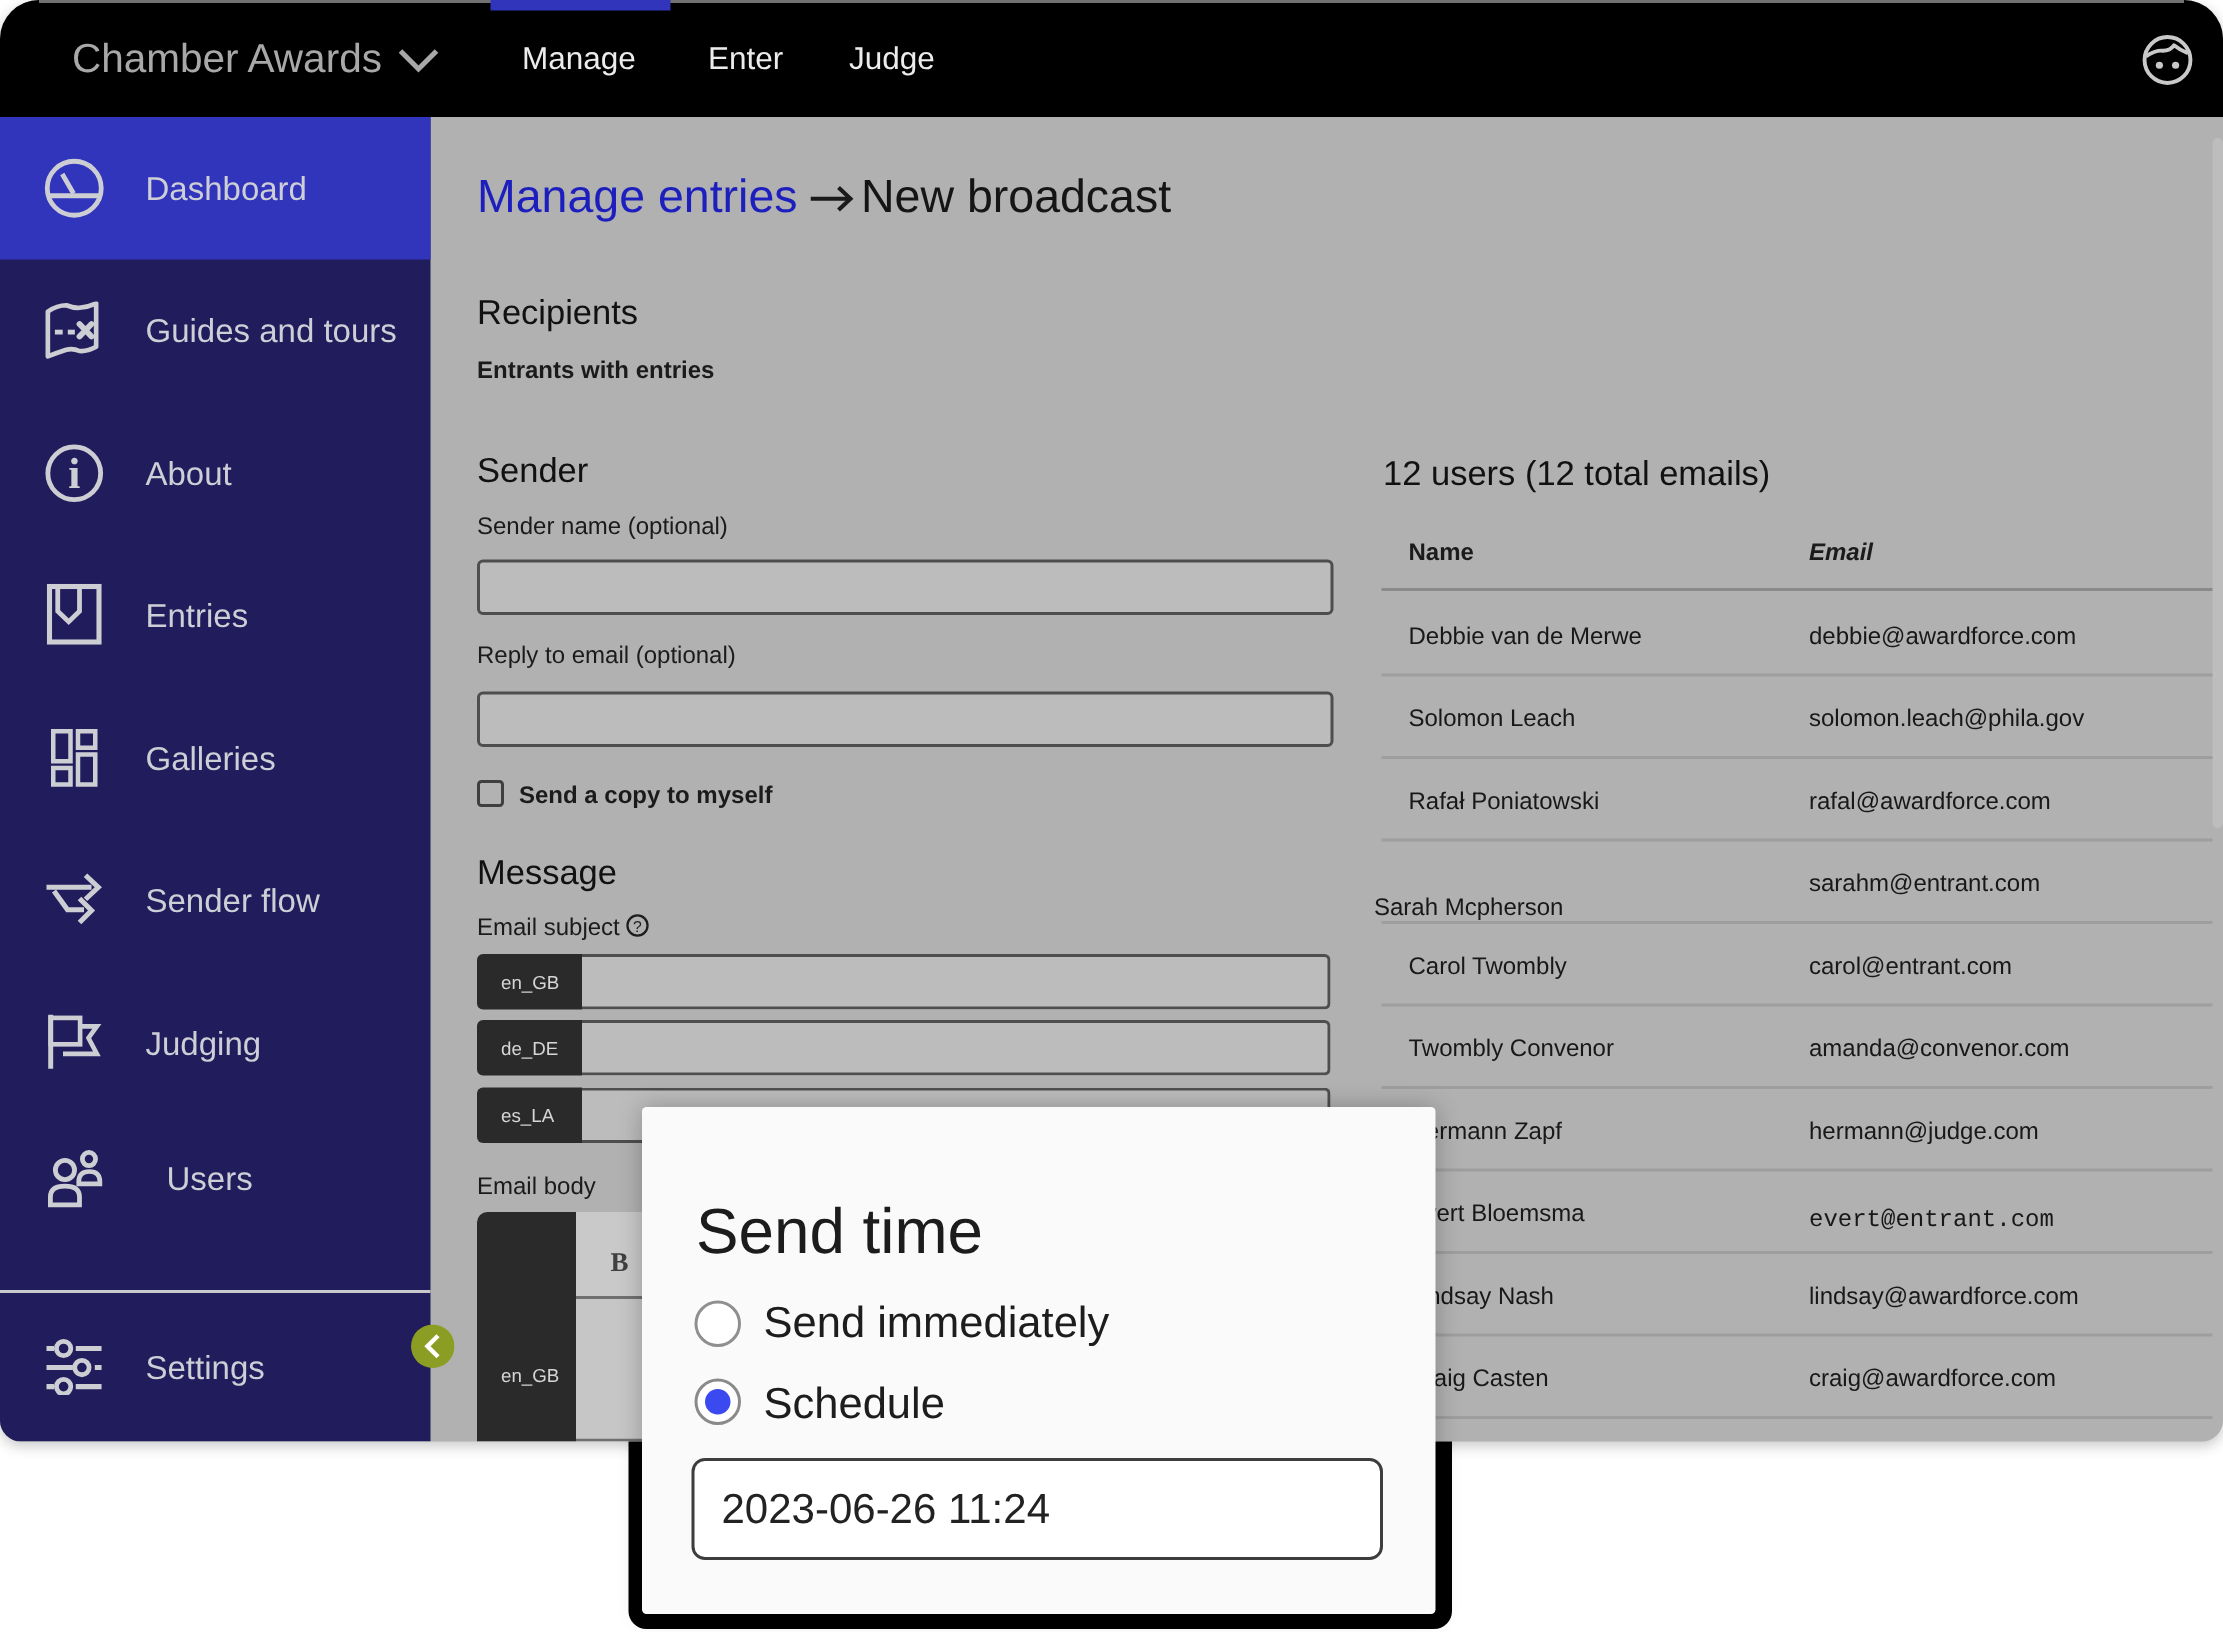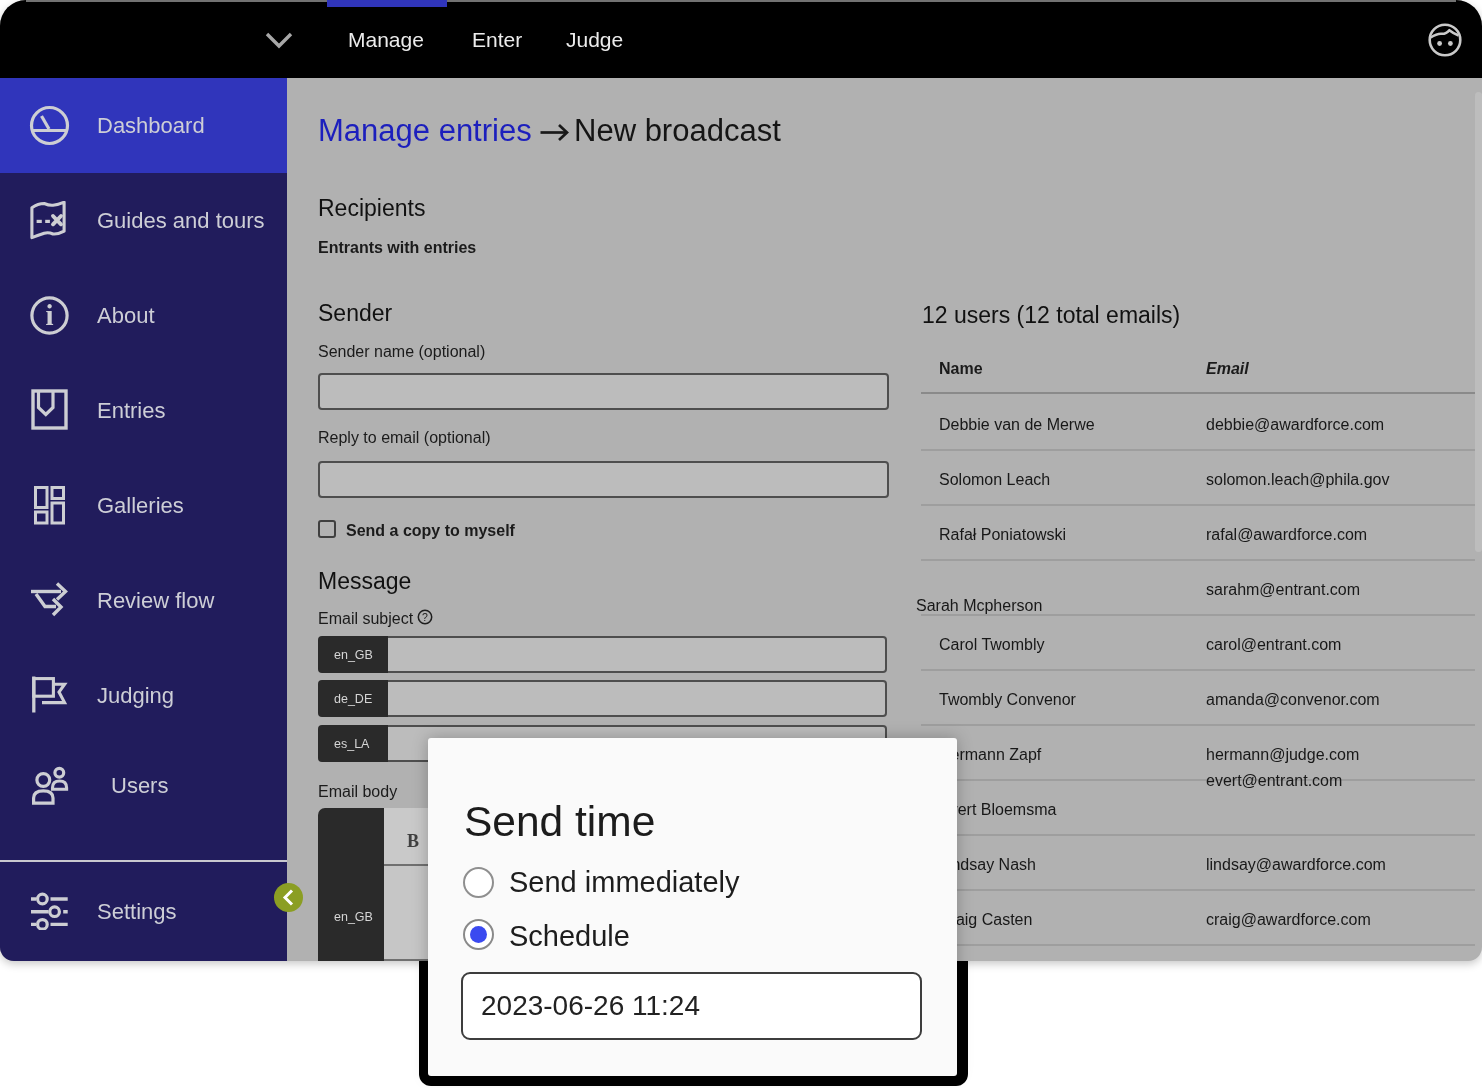--- a/index.html
+++ b/index.html
@@ -31,20 +31,21 @@
   #modal{position:absolute;left:428px;top:738px;width:529px;height:338px;background:#fafafa;border-radius:3px;box-shadow:0 0 16px rgba(0,0,0,0.25);}
   .radio{position:absolute;width:27px;height:27px;border:2px solid #8f8f8f;border-radius:50%;background:#fff;}
 </style>
 </head>
 <body>
 <div id="card">
 
   <div id="header">
     <div id="topline"></div>
     <div id="tabind"></div>
+    <div class="t" style="left:48px;top:23px;font-size:27px;color:#a8a8a8;">Chamber Awards</div>
     <svg class="abs" style="left:263px;top:30px;" width="34" height="22" viewBox="0 0 34 22">
         <polyline points="4,4 16,16 28,4" fill="none" stroke="#a8a8a8" stroke-width="3.4"></polyline>
       </svg>
     <div class="t hnav" style="left:348px;top:27px;">Manage</div>
     <div class="t hnav" style="left:472px;top:27px;">Enter</div>
     <div class="t hnav" style="left:566px;top:27px;">Judge</div>
     <svg class="abs" style="left:1427px;top:22px;" width="36" height="36" viewBox="0 0 36 36">
       <circle cx="18" cy="18" r="15.3" fill="none" stroke="#c9c9c9" stroke-width="2.6"></circle>
       <path d="M 3.6 15.5 Q 10 11.5 14.5 11.8 Q 19.5 12 22.3 8.2 Q 26.5 11.5 31.6 13.5" fill="none" stroke="#c9c9c9" stroke-width="2.6" stroke-linejoin="round"></path>
       <circle cx="12.6" cy="21.5" r="2.4" fill="#c9c9c9"></circle>
@@ -53,21 +54,21 @@
   </div>
 
   <div id="sidebar">
     <div id="active"></div>
     <div id="sbdivider"></div>
     <div class="t sbtext" style="left:97px;top:35px;">Dashboard</div>
     <div class="t sbtext" style="left:97px;top:130px;">Guides and tours</div>
     <div class="t sbtext" style="left:97px;top:225px;">About</div>
     <div class="t sbtext" style="left:97px;top:320px;">Entries</div>
     <div class="t sbtext" style="left:97px;top:415px;">Galleries</div>
-    <div class="t sbtext" style="left:97px;top:510px;">Review flow</div>
+    <div class="t sbtext" style="left:97px;top:510px;">Sender flow</div>
     <div class="t sbtext" style="left:97px;top:605px;">Judging</div>
     <div class="t sbtext" style="left:111px;top:694.6px;">Users</div>
     <div class="t sbtext" style="left:97px;top:820.6px;">Settings</div>
 
     <svg class="abs" style="left:29px;top:27px;" width="41" height="41" viewBox="0 0 41 41">
       <circle cx="20.5" cy="20.5" r="18" fill="none" stroke="#cdced3" stroke-width="3.2"></circle>
       <line x1="3.5" y1="25.5" x2="37.5" y2="25.5" stroke="#cdced3" stroke-width="3.2"></line>
       <line x1="12.5" y1="11" x2="20" y2="24" stroke="#cdced3" stroke-width="3.2"></line>
     </svg>
 
@@ -200,21 +201,21 @@
     <div class="t rowtxt" style="left:1206px;top:524.9px;">rafal@awardforce.com</div>
     <div class="t rowtxt" style="left:916px;top:579.9px;margin-top:16px;">Sarah Mcpherson</div>
     <div class="t rowtxt" style="left:1206px;top:579.9px;">sarahm@entrant.com</div>
     <div class="t rowtxt" style="left:939px;top:634.9px;">Carol Twombly</div>
     <div class="t rowtxt" style="left:1206px;top:634.9px;">carol@entrant.com</div>
     <div class="t rowtxt" style="left:939px;top:689.9px;">Twombly Convenor</div>
     <div class="t rowtxt" style="left:1206px;top:689.9px;">amanda@convenor.com</div>
     <div class="t rowtxt" style="left:939px;top:744.9px;">Hermann Zapf</div>
     <div class="t rowtxt" style="left:1206px;top:744.9px;">hermann@judge.com</div>
     <div class="t rowtxt" style="left:939px;top:799.9px;">Evert Bloemsma</div>
-    <div class="t rowtxt" style="left:1206px;top:771px;">evert@entrant.com</div>
+    <div class="t rowtxt" style="left:1206px;top:804px;font-family:Liberation Mono, monospace;">evert@entrant.com</div>
     <div class="t rowtxt" style="left:939px;top:854.9px;">Lindsay Nash</div>
     <div class="t rowtxt" style="left:1206px;top:854.9px;">lindsay@awardforce.com</div>
     <div class="t rowtxt" style="left:939px;top:909.9px;">Craig Casten</div>
     <div class="t rowtxt" style="left:1206px;top:909.9px;">craig@awardforce.com</div>
   </div>
 
   <svg class="abs" style="left:274px;top:883px;" width="29" height="29" viewBox="0 0 29 29">
     <circle cx="14.5" cy="14.5" r="14.5" fill="#8b9e23"></circle>
     <polyline points="18,7.5 11,14.5 18,21.5" fill="none" stroke="#ffffff" stroke-width="3"></polyline>
   </svg>

